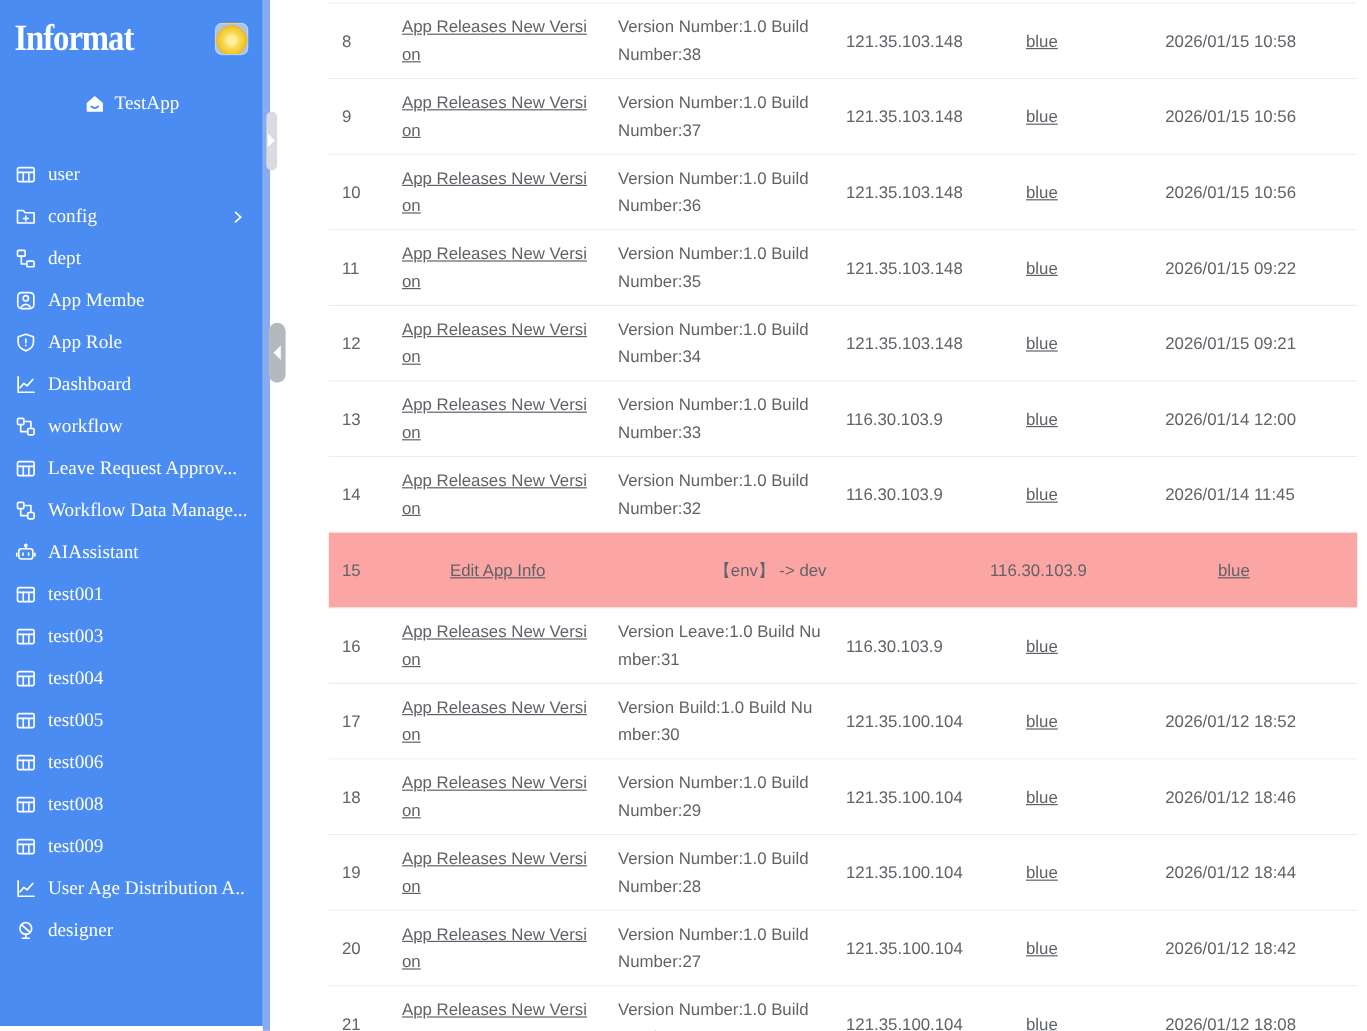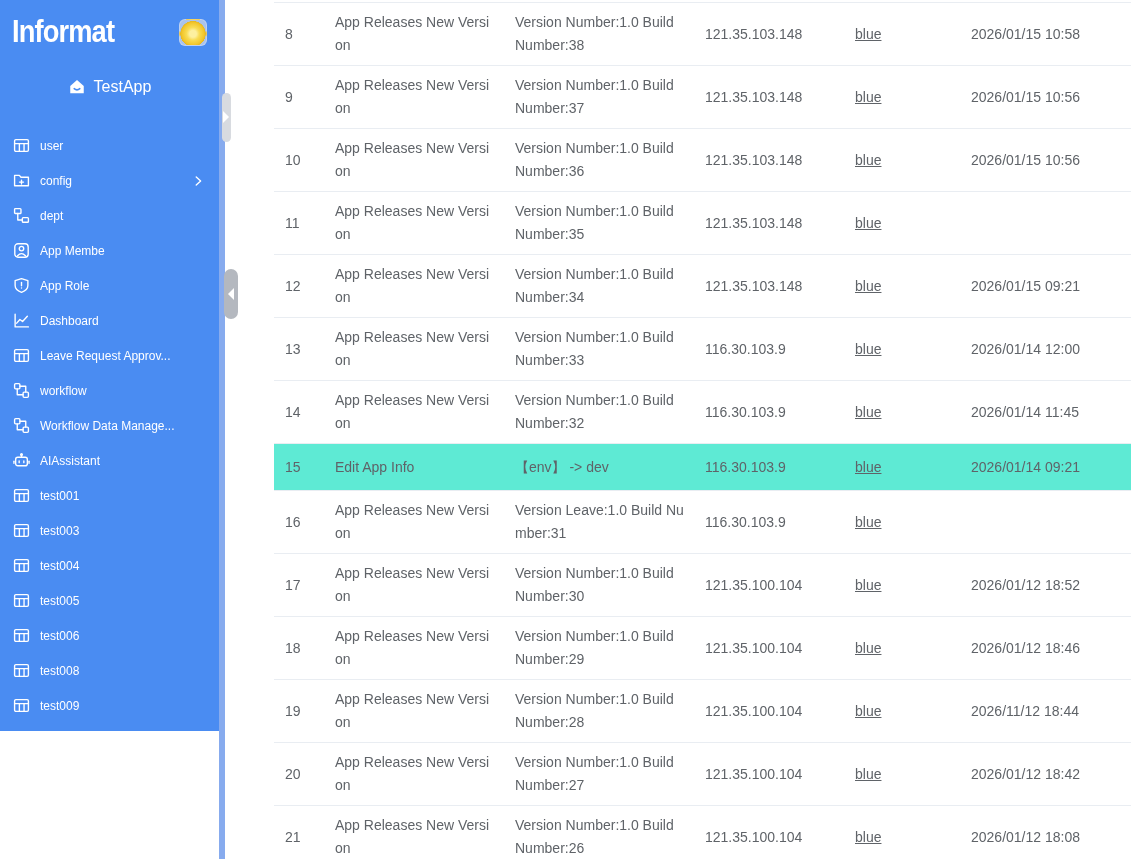--- a/index.html
+++ b/index.html
@@ -1,36 +1,36 @@
 <!DOCTYPE html>
 <html><head>
 <meta charset="utf-8">
 <style>
   * { margin:0; padding:0; box-sizing:border-box; }
   html,body { width:1139px; height:859px; overflow:hidden; background:#ffffff;
               font-family:"Liberation Sans", sans-serif; }
 
   
-  .sidebar { position:absolute; left:0; top:0; width:219px; height:731px;
-             background:#4a8cf2; color:#fff; }
+  .sidebar { position:absolute; left:0; top:0; width:219px; height:855px;
+             background:#4a8cf2; color:#fff;font-family:Liberation Serif, serif; }
   .sidebar-scroll-strip { position:absolute; left:219px; top:0; width:6px; height:859px;
              background:#87abee; }
   .logo-row { position:absolute; left:12px; top:12px; width:195px; height:40px; display:flex;
               align-items:center; justify-content:space-between; }
   .logo-text { font-size:31px; font-weight:bold; color:#fff; letter-spacing:-1px;
                transform:scaleX(0.88); transform-origin:left center; }
   .lemon { width:28px; height:27px; border-radius:6px;
            background:radial-gradient(circle at 50% 55%, #fdf0a0 0 18%, #f8dc55 34%, #f2c62c 58%, #e8b81e 66%, #aac3ec 68%);
            border:1px solid rgba(255,255,255,0.25); }
   .workspace-row { position:absolute; left:0; top:74px; width:219px; height:26px;
                    display:flex; align-items:center; justify-content:center; gap:8px;
                    font-size:16px; font-weight:500; cursor:pointer; }
   .menu { position:absolute; left:0; top:128px; width:219px; }
   .menu-item { height:35px; display:flex; align-items:center; padding:0 14px 0 13px;
-               font-size:12px; cursor:pointer; }
+               font-size:16px; cursor:pointer; }
   .menu-item .mi-icon { width:17px; height:17px; flex:0 0 17px; display:flex;
                align-items:center; justify-content:center; }
   .menu-item .mi-label { margin-left:10px; white-space:nowrap; overflow:hidden; flex:1; }
   .menu-item .mi-chevron { width:14px; height:14px; display:none; }
   .menu-item.has-children .mi-chevron { display:block; }
   .mi-icon svg, .mi-chevron svg, .ws-icon svg { display:block; }
 
   
   .resize-thumb { position:absolute; left:222px; top:93px; width:9px; height:49px;
                   background:#d8dbe0; border-radius:5px; cursor:pointer; }
@@ -41,24 +41,24 @@
                   background:#b4b8bf; border-radius:7px; cursor:pointer;
                   display:flex; align-items:center; justify-content:center; }
   .collapse-tab .arr { width:0; height:0; border-top:6px solid transparent;
                   border-bottom:6px solid transparent; border-right:6px solid #ffffff; }
 
   
   .log-table { position:absolute; left:274px; top:0; width:857px; color:#5f6368; font-size:14px; }
   .row-partial { height:3px; border-bottom:1px solid #e9edf2; }
   .t-row { display:flex; align-items:center; min-height:63px; border-bottom:1px solid #e9edf2;
            background:#fff; }
-  .t-row.highlighted { min-height:47px; background:#5eead4; }
+  .t-row.highlighted { min-height:47px; background:#fca5a5;gap:40px; }
   .cell { padding:8px 8px 8px 11px; line-height:23px; }
   .col-index  { width:50px;  flex:0 0 50px; }
-  .col-action { width:180px; flex:0 0 180px; word-break:break-all; }
+  .col-action { width:180px; flex:0 0 180px; word-break:break-all;text-decoration:underline; }
   .col-detail { width:190px; flex:0 0 190px; word-break:break-all; }
   .col-ip     { width:150px; flex:0 0 150px; }
   .col-color  { width:116px; flex:0 0 116px;text-decoration:underline; }
   .col-time   { flex:1; }
 </style>
 </head>
 <body>
 
 <div class="sidebar">
   <div class="logo-row">
@@ -141,39 +141,39 @@
             <path d="M2 2 V14 H14.5"></path>
             <path d="M3.5 10.5 L6.5 7 L9 9 L13.5 4"></path>
           </svg>
         </span>
     <span class="mi-label">Dashboard</span>
 
   </div>
       <div class="menu-item">
     <span class="mi-icon">
           <svg width="17" height="17" viewBox="0 0 16 16" fill="none" stroke="#fff" stroke-width="1.3" stroke-linecap="round" stroke-linejoin="round">
-            <rect x="1.5" y="2.5" width="13" height="11" rx="1.2"></rect>
-            <path d="M1.5 6.2 H14.5"></path>
-            <path d="M6 6.2 V13.5"></path>
-            <path d="M10.4 6.2 V13.5"></path>
-          </svg>
-        </span>
-    <span class="mi-label">Leave Request Approv...</span>
-
-  </div>
-      <div class="menu-item">
-    <span class="mi-icon">
-          <svg width="17" height="17" viewBox="0 0 16 16" fill="none" stroke="#fff" stroke-width="1.3" stroke-linecap="round" stroke-linejoin="round">
             <rect x="1.5" y="1.5" width="5" height="5" rx="1"></rect>
             <rect x="9.5" y="9.5" width="5" height="5" rx="1"></rect>
             <path d="M6.5 4 H12 V9.5"></path>
             <path d="M4 6.5 V12 H9.5"></path>
           </svg>
         </span>
     <span class="mi-label">workflow</span>
+
+  </div>
+      <div class="menu-item">
+    <span class="mi-icon">
+          <svg width="17" height="17" viewBox="0 0 16 16" fill="none" stroke="#fff" stroke-width="1.3" stroke-linecap="round" stroke-linejoin="round">
+            <rect x="1.5" y="2.5" width="13" height="11" rx="1.2"></rect>
+            <path d="M1.5 6.2 H14.5"></path>
+            <path d="M6 6.2 V13.5"></path>
+            <path d="M10.4 6.2 V13.5"></path>
+          </svg>
+        </span>
+    <span class="mi-label">Leave Request Approv...</span>
 
   </div>
       <div class="menu-item">
     <span class="mi-icon">
           <svg width="17" height="17" viewBox="0 0 16 16" fill="none" stroke="#fff" stroke-width="1.3" stroke-linecap="round" stroke-linejoin="round">
             <rect x="1.5" y="1.5" width="5" height="5" rx="1"></rect>
             <rect x="9.5" y="9.5" width="5" height="5" rx="1"></rect>
             <path d="M6.5 4 H12 V9.5"></path>
             <path d="M4 6.5 V12 H9.5"></path>
           </svg>
@@ -339,20 +339,21 @@
     <div class="cell col-ip">121.35.103.148</div>
     <div class="cell col-color">blue</div>
     <div class="cell col-time">2026/01/15 10:56</div>
   </div>
       <div class="t-row">
     <div class="cell col-index">11</div>
     <div class="cell col-action">App Releases New Version</div>
     <div class="cell col-detail">Version Number:1.0 Build Number:35</div>
     <div class="cell col-ip">121.35.103.148</div>
     <div class="cell col-color">blue</div>
+    <div class="cell col-time">2026/01/15 09:22</div>
   </div>
       <div class="t-row">
     <div class="cell col-index">12</div>
     <div class="cell col-action">App Releases New Version</div>
     <div class="cell col-detail">Version Number:1.0 Build Number:34</div>
     <div class="cell col-ip">121.35.103.148</div>
     <div class="cell col-color">blue</div>
     <div class="cell col-time">2026/01/15 09:21</div>
   </div>
       <div class="t-row">
@@ -382,40 +383,40 @@
       <div class="t-row">
     <div class="cell col-index">16</div>
     <div class="cell col-action">App Releases New Version</div>
     <div class="cell col-detail">Version Leave:1.0 Build Number:31</div>
     <div class="cell col-ip">116.30.103.9</div>
     <div class="cell col-color">blue</div>
   </div>
       <div class="t-row">
     <div class="cell col-index">17</div>
     <div class="cell col-action">App Releases New Version</div>
-    <div class="cell col-detail">Version Number:1.0 Build Number:30</div>
+    <div class="cell col-detail">Version Build:1.0 Build Number:30</div>
     <div class="cell col-ip">121.35.100.104</div>
     <div class="cell col-color">blue</div>
     <div class="cell col-time">2026/01/12 18:52</div>
   </div>
       <div class="t-row">
     <div class="cell col-index">18</div>
     <div class="cell col-action">App Releases New Version</div>
     <div class="cell col-detail">Version Number:1.0 Build Number:29</div>
     <div class="cell col-ip">121.35.100.104</div>
     <div class="cell col-color">blue</div>
     <div class="cell col-time">2026/01/12 18:46</div>
   </div>
       <div class="t-row">
     <div class="cell col-index">19</div>
     <div class="cell col-action">App Releases New Version</div>
     <div class="cell col-detail">Version Number:1.0 Build Number:28</div>
     <div class="cell col-ip">121.35.100.104</div>
     <div class="cell col-color">blue</div>
-    <div class="cell col-time">2026/11/12 18:44</div>
+    <div class="cell col-time">2026/01/12 18:44</div>
   </div>
       <div class="t-row">
     <div class="cell col-index">20</div>
     <div class="cell col-action">App Releases New Version</div>
     <div class="cell col-detail">Version Number:1.0 Build Number:27</div>
     <div class="cell col-ip">121.35.100.104</div>
     <div class="cell col-color">blue</div>
     <div class="cell col-time">2026/01/12 18:42</div>
   </div>
       <div class="t-row">

